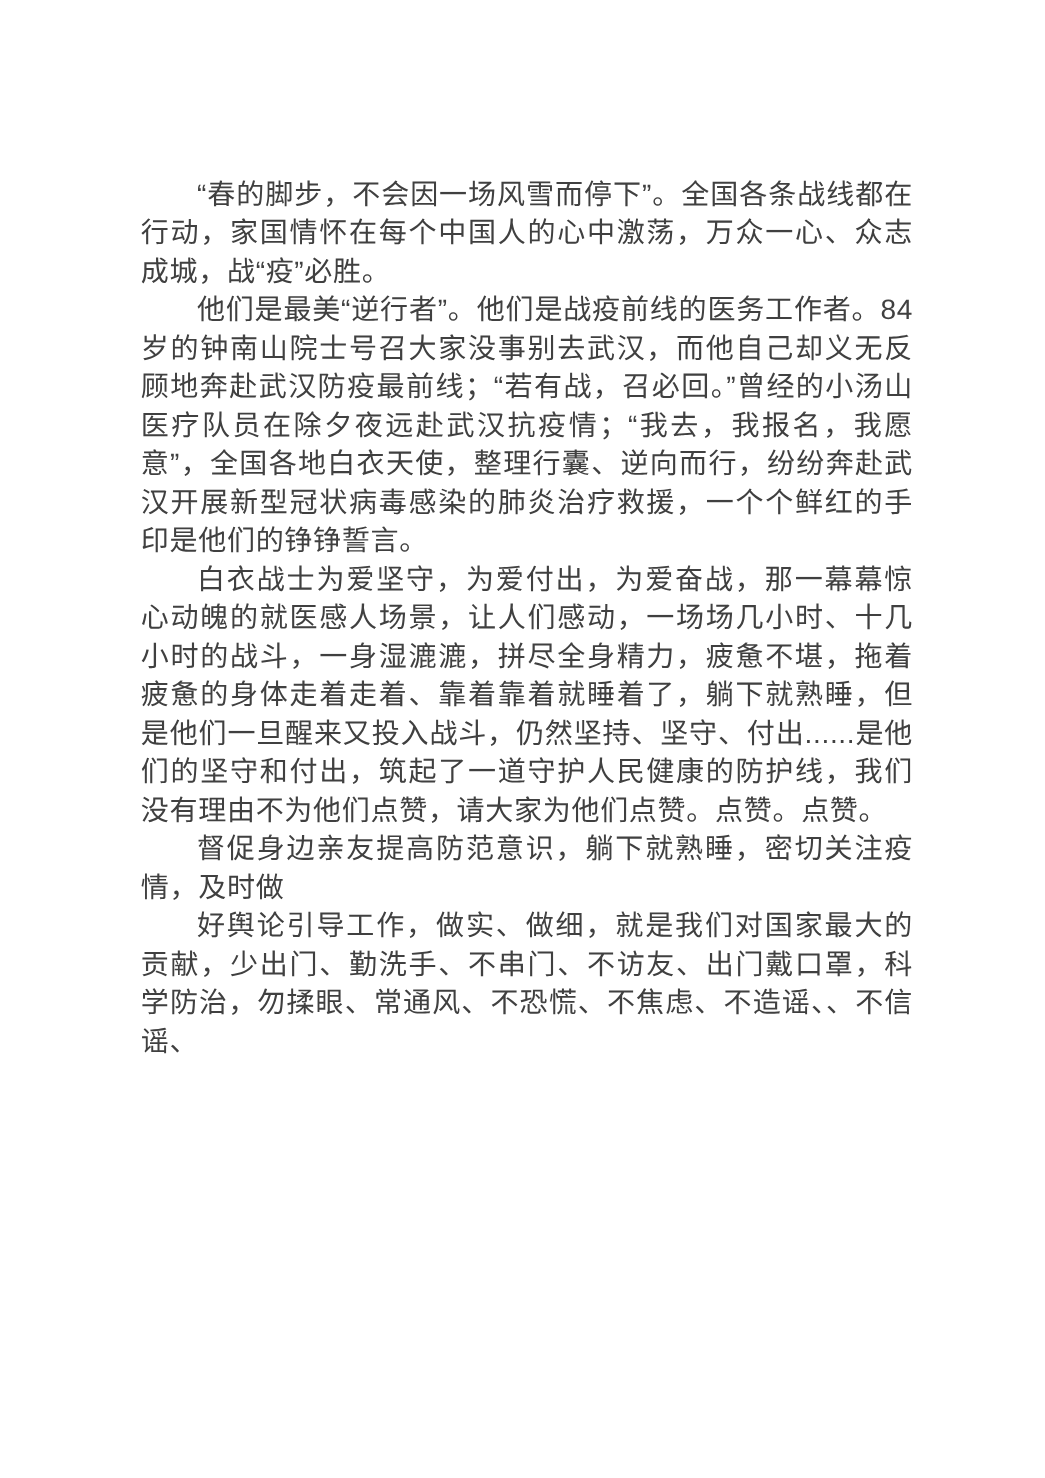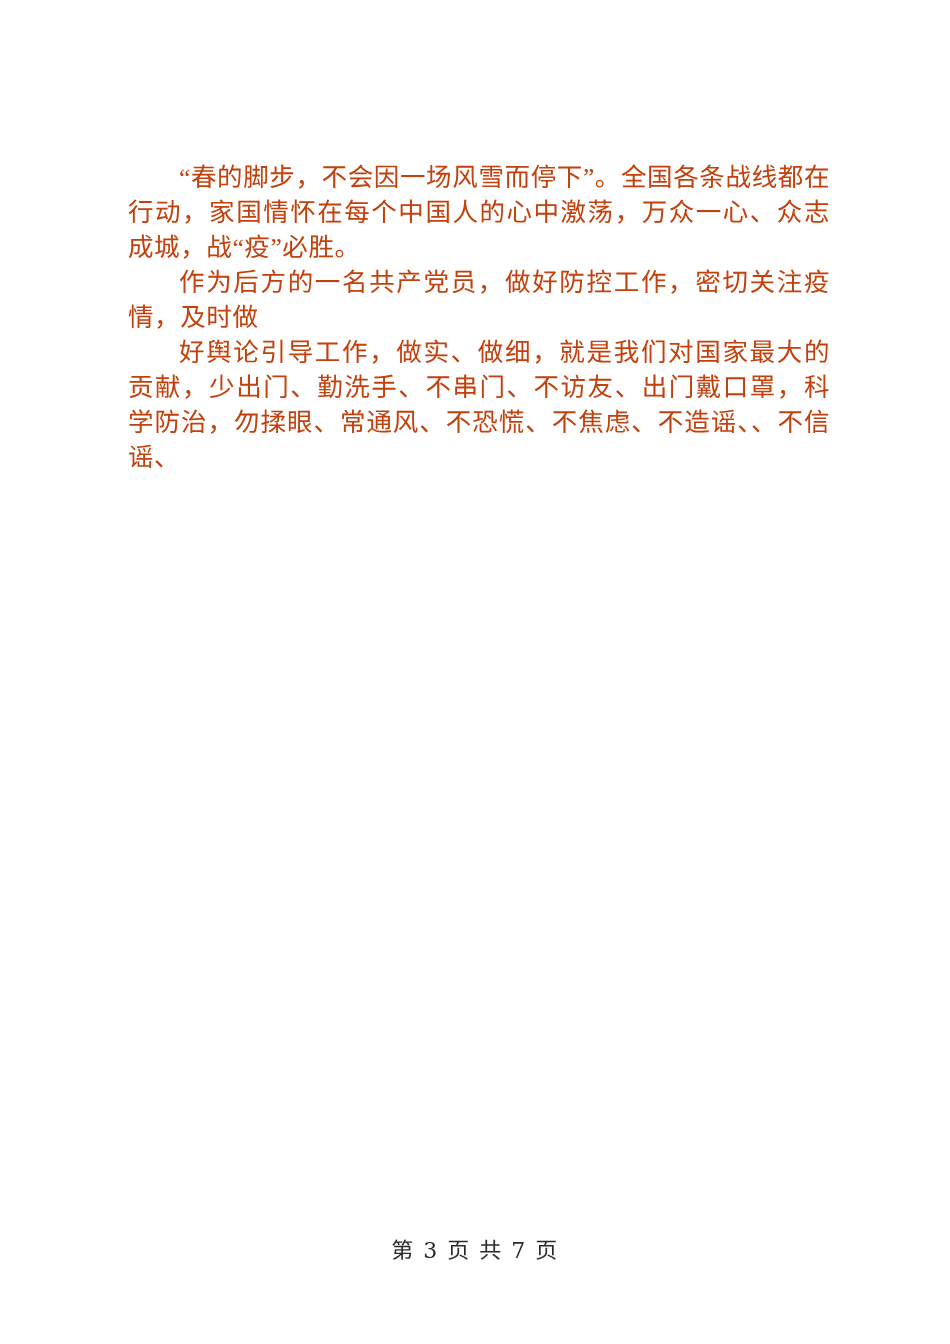--- a/index.html
+++ b/index.html
@@ -26,25 +26,25 @@
   .doc-body {
     position: absolute;
     left: 128px;
     top: 160px;
     width: 702px;
   }
 
   .para {
     margin: 0 0 0 0;
     text-indent: 2em;
-    font-family: Liberation Serif, serif;
+    font-family: Liberation Sans, sans-serif;
     font-size: 25.5px;
     line-height: 35px;
     letter-spacing: 0.6px;
-    color: #c2410c;
+    color: #404040;
     text-align: justify;
     text-justify: inter-character;
     word-break: break-all;
     -webkit-font-smoothing: antialiased;
   }
 
   
   .doc-body {
     color: #1e1e1e;
   }
@@ -76,23 +76,22 @@
 </style>
 </head>
 <body>
 
 <div class="page">
 
   <div class="page-header-space"></div>
 
   <div class="doc-body">
     <p class="para">“春的脚步，不会因一场风雪而停下”。全国各条战线都在行动，家国情怀在每个中国人的心中激荡，万众一心、众志成城，战“疫”必胜。</p>
-    <p class="para">作为后方的一名共产党员，做好防控工作，密切关注疫情，及时做</p>
+    <p class="para">他们是最美“逆行者”。他们是战疫前线的医务工作者。84岁的钟南山院士号召大家没事别去武汉，而他自己却义无反顾地奔赴武汉防疫最前线；“若有战，召必回。”曾经的小汤山医疗队员在除夕夜远赴武汉抗疫情；“我去，我报名，我愿意”，全国各地白衣天使，整理行囊、逆向而行，纷纷奔赴武汉开展新型冠状病毒感染的肺炎治疗救援，一个个鲜红的手印是他们的铮铮誓言。</p>
+    <p class="para">白衣战士为爱坚守，为爱付出，为爱奋战，那一幕幕惊心动魄的就医感人场景，让人们感动，一场场几小时、十几小时的战斗，一身湿漉漉，拼尽全身精力，疲惫不堪，拖着疲惫的身体走着走着、靠着靠着就睡着了，躺下就熟睡，但是他们一旦醒来又投入战斗，仍然坚持、坚守、付出......是他们的坚守和付出，筑起了一道守护人民健康的防护线，我们没有理由不为他们点赞，请大家为他们点赞。点赞。点赞。</p>
+    <p class="para">督促身边亲友提高防范意识，躺下就熟睡，密切关注疫情，及时做</p>
     <p class="para">好舆论引导工作，做实、做细，就是我们对国家最大的贡献，少出门、勤洗手、不串门、不访友、出门戴口罩，科学防治，勿揉眼、常通风、不恐慌、不焦虑、不造谣、、不信谣、</p>
   </div>
 
-  <div class="footer">
-    <span class="footer-text">第 3 页  共 7 页</span>
-  </div>
 
   <div class="bottom-space"></div>
 
 </div>
 
 </body></html>

